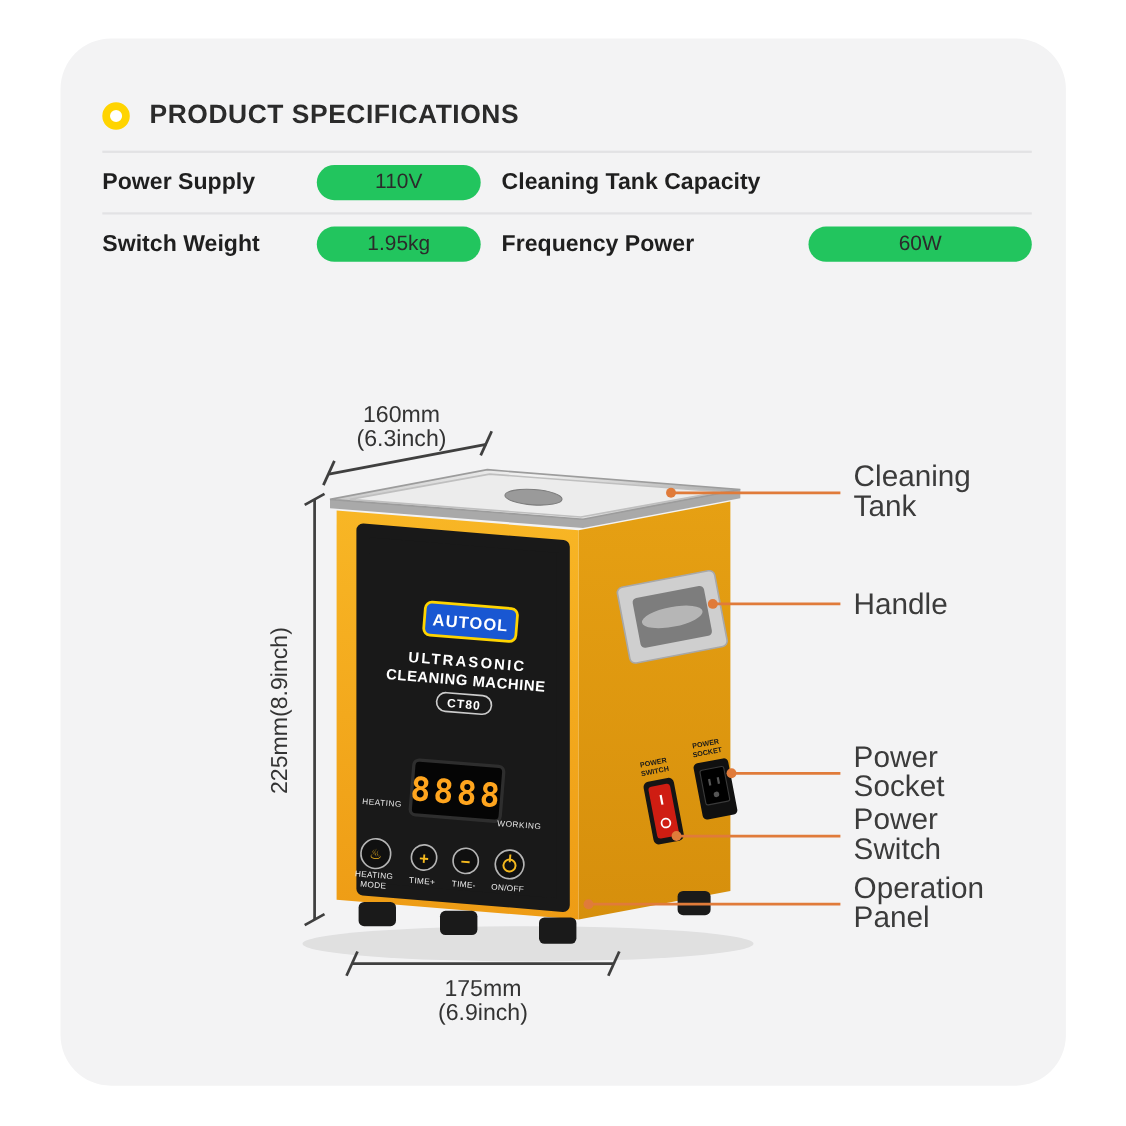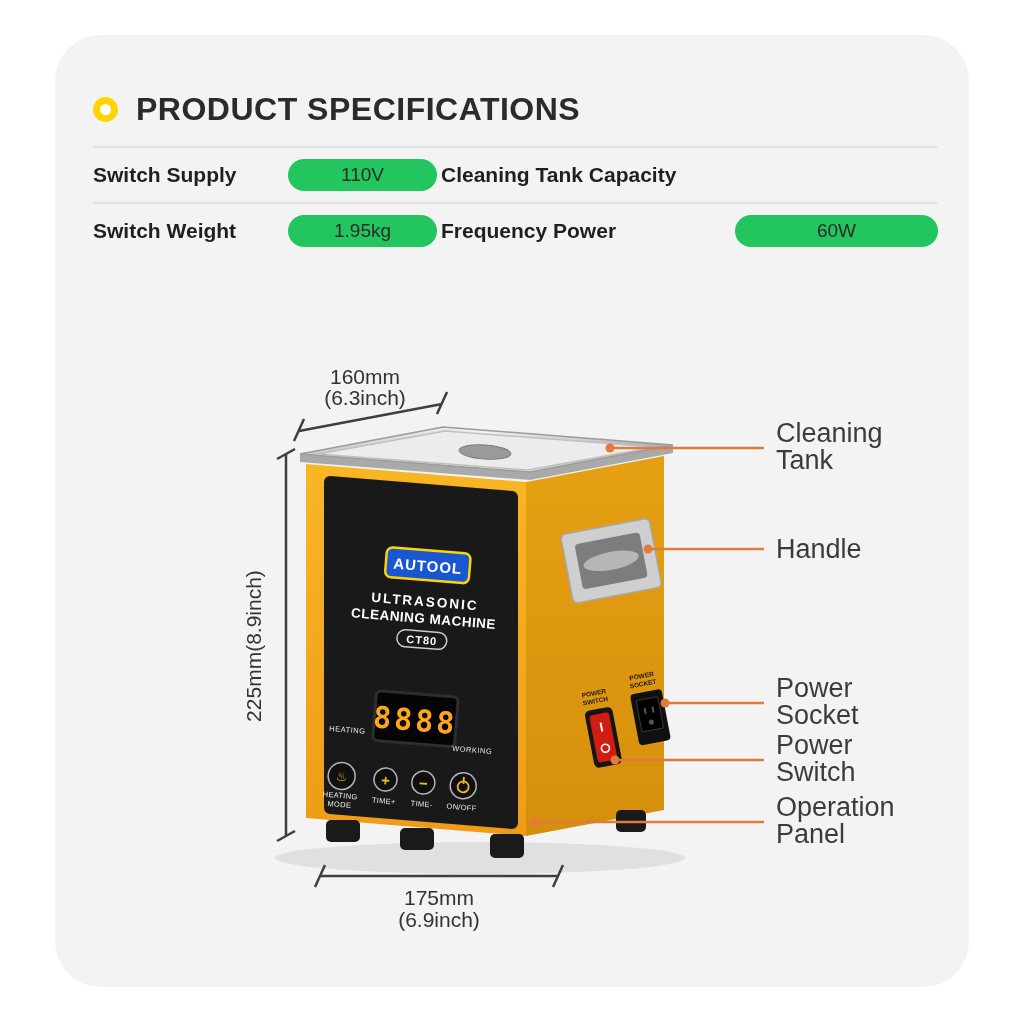--- a/index.html
+++ b/index.html
@@ -2,26 +2,26 @@
 <html><head>
 <meta charset="utf-8">
 <style>
   html,body { margin:0; padding:0; background:#ffffff; }
   body { width:1024px; height:1024px; font-family:"Liberation Sans", sans-serif; }
   .page { position:relative; width:1024px; height:1024px; background:#ffffff; overflow:hidden; }
   .card { position:absolute; left:55px; top:35px; width:914px; height:952px;
           background:#f3f3f4; border-radius:46px; }
   .header { display:flex; align-items:center; gap:18px; padding:56px 38px 18px 38px; }
   .bullet { width:11px; height:11px; border:7px solid #FFD400; border-radius:50%; background:#ffffff; flex:0 0 auto; }
-  .title { font-size:32px; font-weight:800; color:#2b2b2b; letter-spacing:0.5px; }
+  .title { font-size:24px; font-weight:800; color:#2b2b2b; letter-spacing:0.5px; }
   .spec-table { margin:0 31px 0 38px; border-top:2px solid #e2e2e4; }
   .spec-row { display:grid; grid-template-columns:195px 149px 298px 203px; align-items:center; height:54px; }
   .spec-row + .spec-row { border-top:2px solid #e2e2e4; }
   .spec-label { font-size:21px; font-weight:700; color:#1f1f1f; white-space:nowrap; }
-  .spec-label.second { padding-left:4px; }
+  .spec-label.second { padding-left:19px; }
   .pill { height:32px; border-radius:16px; background:#22c55e; display:flex; align-items:center;
           justify-content:center; font-size:19px; color:#2b2b2b; font-weight:500; }
   .figure { position:absolute; left:0; top:0; width:1024px; height:1024px; }
   svg text { font-family:"Liberation Sans", sans-serif; }
   .dim-text { font-size:21px; fill:#333333; }
   .dim-line { stroke:#3f3f3f; stroke-width:2.5; }
   .callout-line { stroke:#E07B3A; stroke-width:2.5; }
   .callout-dot { fill:#E07B3A; }
   .callout-text { font-size:27px; fill:#3b3b3b; font-weight:500; }
   .panel-small { fill:#e8e8e8; font-size:7.5px; letter-spacing:0.5px; }
@@ -33,21 +33,21 @@
 <body>
 
 <div class="page">
   <div class="card">
     <div class="header">
       <span class="bullet"></span>
       <div class="title">PRODUCT SPECIFICATIONS</div>
     </div>
     <div class="spec-table">
       <div class="spec-row">
-        <div class="spec-label">Switch Supply</div>
+        <div class="spec-label">Power Supply</div>
         <div class="pill">110V</div>
         <div class="spec-label second">Cleaning Tank Capacity</div>
       </div>
       <div class="spec-row">
         <div class="spec-label">Switch Weight</div>
         <div class="pill">1.95kg</div>
         <div class="spec-label second">Frequency Power</div>
         <div class="pill">60W</div>
       </div>
     </div>

